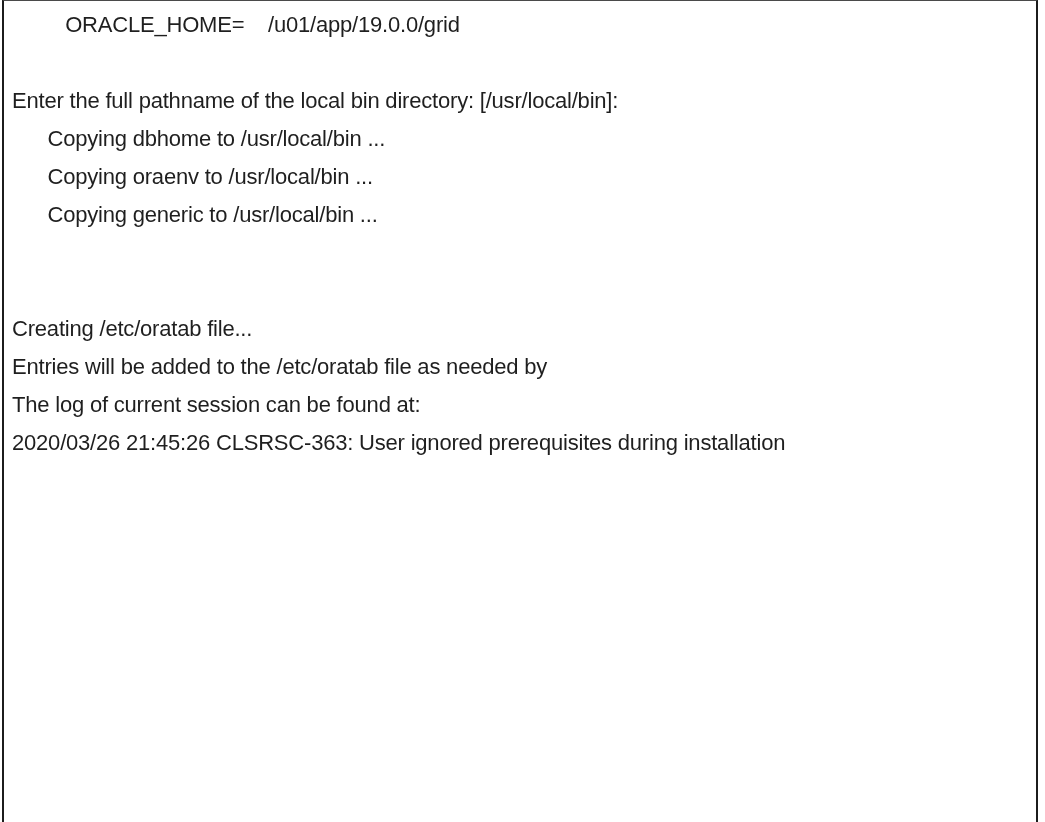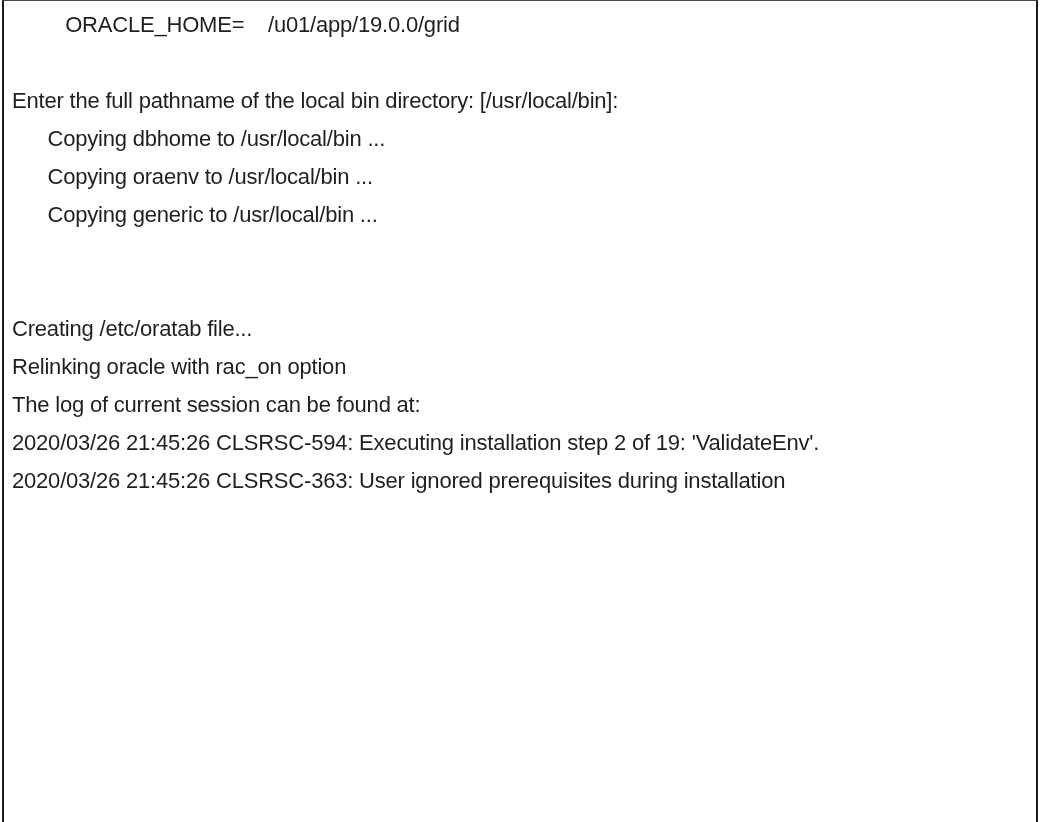--- a/index.html
+++ b/index.html
@@ -47,18 +47,17 @@
   <div class="console-text">
     <div class="console-line">         ORACLE_HOME=    /u01/app/19.0.0/grid</div>
     <div class="console-line"></div>
     <div class="console-line">Enter the full pathname of the local bin directory: [/usr/local/bin]:</div>
     <div class="console-line">      Copying dbhome to /usr/local/bin ...</div>
     <div class="console-line">      Copying oraenv to /usr/local/bin ...</div>
     <div class="console-line">      Copying generic to /usr/local/bin ...</div>
     <div class="console-line"></div>
     <div class="console-line"></div>
     <div class="console-line">Creating /etc/oratab file...</div>
-    <div class="console-line">Relinking oracle with rac_on option</div>
+    <div class="console-line">Entries will be added to the /etc/oratab file as needed by</div>
     <div class="console-line">The log of current session can be found at:</div>
-    <div class="console-line">2020/03/26 21:45:26 CLSRSC-594: Executing installation step 2 of 19: 'ValidateEnv'.</div>
     <div class="console-line">2020/03/26 21:45:26 CLSRSC-363: User ignored prerequisites during installation</div>
   </div>
 </div>
 
 </body></html>

